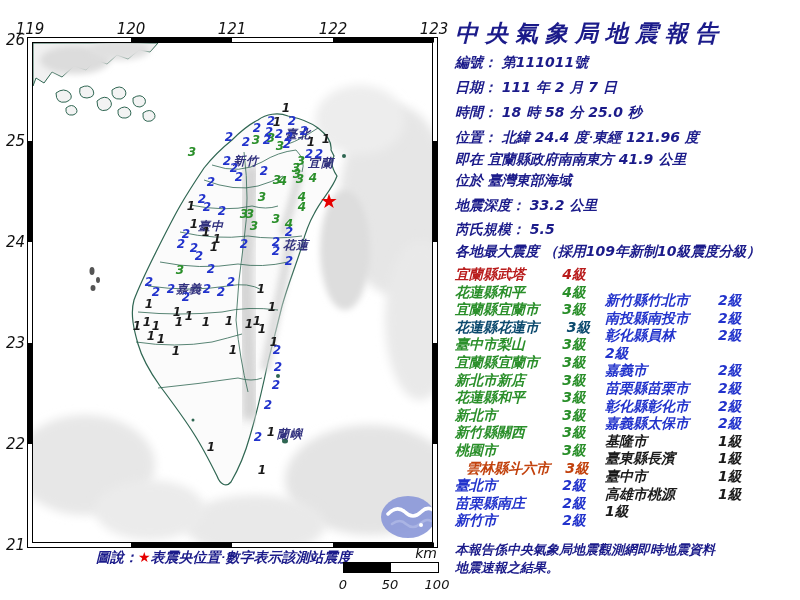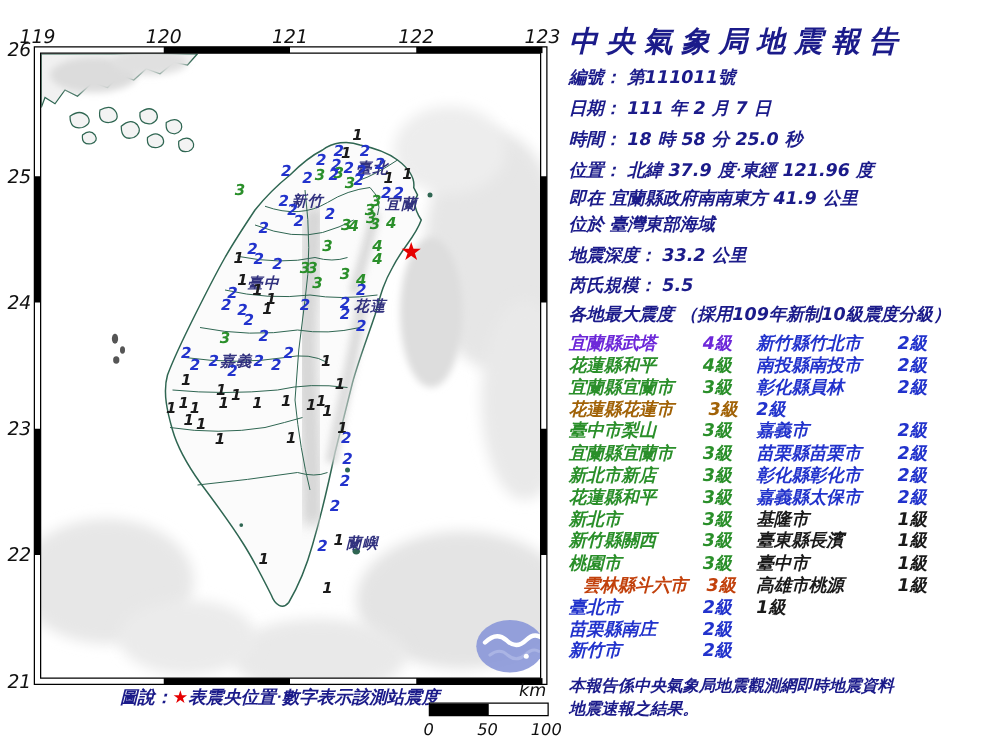--- a/index.html
+++ b/index.html
@@ -30,21 +30,21 @@
   .info-panel{position:absolute;left:452px;top:0;width:348px;height:556px;color:#1b1b8a;}
   .report-title{position:absolute;left:3px;top:18px;font-size:23px;font-weight:bold;
            letter-spacing:7px;white-space:nowrap;}
   .info-lines{position:absolute;left:3px;top:53px;font-size:14px;font-weight:bold;}
   .info-line{line-height:19px;white-space:nowrap;}
   .mb6{margin-bottom:6px;}  .mb3{margin-bottom:3px;}  .mb2{margin-bottom:2px;}  .mb5{margin-bottom:5px;}
   .intensity-header{position:absolute;left:3px;top:243px;font-size:14px;font-weight:bold;white-space:nowrap;}
   .intensity-table{position:absolute;left:3px;top:266px;display:flex;}
   .icol{display:block;}
   .icol.left{width:150px;}
-  .icol.right{width:180px;}
+  .icol.right{width:180px;margin-top:26px;}
   .irow{display:flex;height:17.6px;font-size:14px;font-weight:bold;white-space:nowrap;}
   .icol.left  .iname{width:110px;}
   .icol.right .iname{width:113px;}
   .ilevel{width:44px;}
   .report-footer{position:absolute;left:3px;top:541px;font-size:13px;font-weight:bold;line-height:18px;
            white-space:nowrap;}
 </style>
 </head>
 <body>
 
@@ -283,44 +283,44 @@
     <span class="scalebar-tick" style="left:437px">100</span>
   </div>
 
   <div class="info-panel">
     <div class="report-title">中央氣象局地震報告</div>
 
     <div class="info-lines">
       <div class="info-line mb6">編號：  第111011號</div>
       <div class="info-line mb6">日期：  111 年 2 月 7 日</div>
       <div class="info-line mb6">時間：  18 時 58 分 25.0 秒</div>
-      <div class="info-line mb3">位置：  北緯 37.9 度‧東經 121.96 度</div>
+      <div class="info-line mb3">位置：  北緯 24.4 度‧東經 121.96 度</div>
       <div class="info-line mb2">即在  宜蘭縣政府南南東方  41.9  公里</div>
       <div class="info-line mb6">位於  臺灣東部海域</div>
       <div class="info-line mb5">地震深度：  33.2 公里</div>
       <div class="info-line">芮氏規模：  5.5</div>
     </div>
 
     <div class="intensity-header">各地最大震度 （採用109年新制10級震度分級）</div>
 
     <div class="intensity-table">
       <div class="icol left">
-          <div class="irow" style="color: #6d28d9;">
+          <div class="irow" style="color: #b91c1c;">
             <span class="iname">宜蘭縣武塔</span>
             <span class="ilevel">4級</span>
           </div>
           <div class="irow" style="color: rgb(42, 143, 42);">
             <span class="iname">花蓮縣和平</span>
             <span class="ilevel">4級</span>
           </div>
           <div class="irow" style="color: rgb(42, 143, 42);">
             <span class="iname">宜蘭縣宜蘭市</span>
             <span class="ilevel">3級</span>
           </div>
-          <div class="irow" style="color: #a16207; gap: 16px;">
+          <div class="irow" style="color: #0c4a6e; gap: 16px;">
             <span class="iname">花蓮縣花蓮市</span>
             <span class="ilevel">3級</span>
           </div>
           <div class="irow" style="color: rgb(42, 143, 42);">
             <span class="iname">臺中市梨山</span>
             <span class="ilevel">3級</span>
           </div>
           <div class="irow" style="color: rgb(42, 143, 42);">
             <span class="iname">宜蘭縣宜蘭市</span>
             <span class="ilevel">3級</span>

